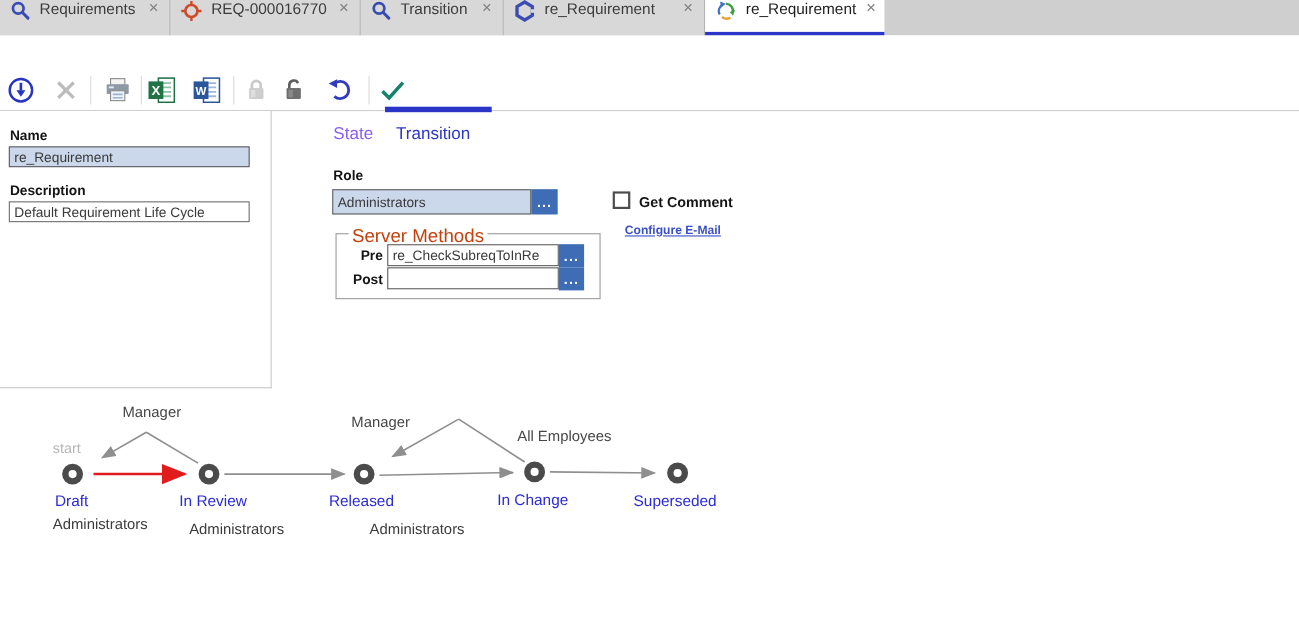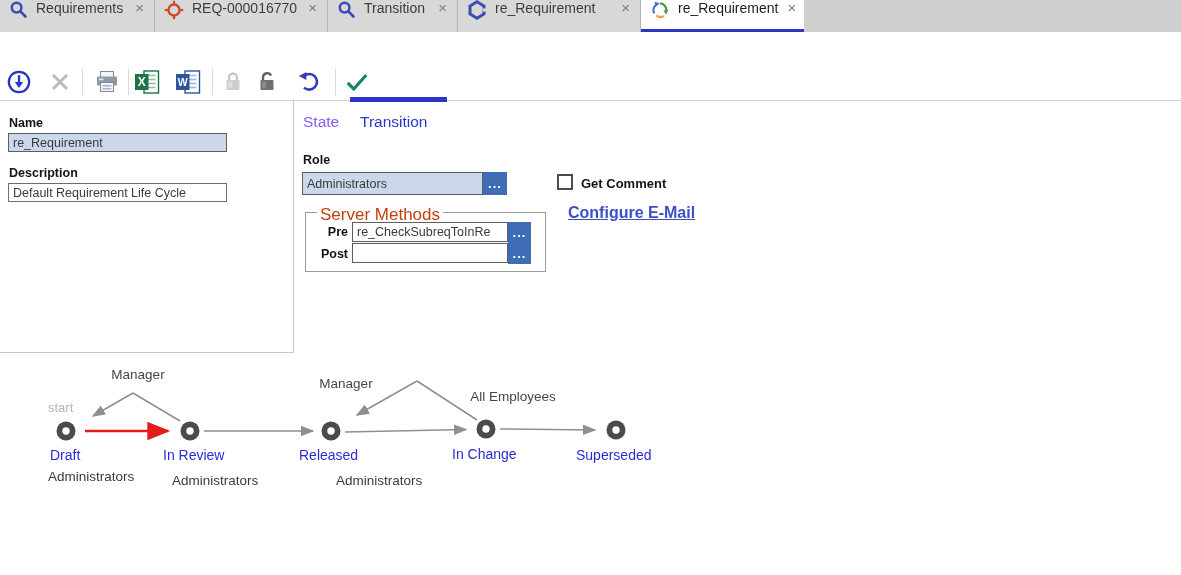--- a/index.html
+++ b/index.html
@@ -25,33 +25,33 @@
   .toolbar { position:absolute; left:0; top:63px; width:1181px; height:38px; background:#fff;
              border-bottom:1px solid #cfcfcf; display:flex; align-items:center; }
   .tbtn { width:26px; height:26px; display:flex; align-items:center; justify-content:center; }
   .tsep { width:1px; height:26px; background:#dadada; }
   
   .pane-indicator { position:absolute; left:350px; top:97px; width:97px; height:5px; background:#2b35c8; }
   .pane-tab { position:absolute; top:113px; font-size:15.5px; }
   .pane-tab.inactive { left:303px; color:#8b5cf6; }
   .pane-tab.activep  { left:360px; color:#2b35c8; }
   
-  .left-pane { position:absolute; left:0; top:101px; width:294px; height:252px;
+  .left-pane { position:absolute; left:0; top:101px; width:247px; height:252px;
                border-right:1px solid #c9c9c9; border-bottom:1px solid #c9c9c9; background:#fff; }
   .flabel { position:absolute; font-size:12.5px; font-weight:bold; color:#141414; }
   .tinput { position:absolute; font-family:"Liberation Sans",sans-serif; font-size:12.5px; color:#3a3a3a;
             padding:0 4px; border:1px solid #6e6e6e; background:#fff; outline:none; }
   .tinput.bluef { background:#cbd7eb; border-color:#5e5e5e; }
   
   .dots-btn { position:absolute; background:#3e6db6; color:#fff; font-weight:bold; font-size:13px;
               display:flex; align-items:center; justify-content:center; line-height:0; letter-spacing:1px;
               border:none; font-family:"Liberation Sans",sans-serif; }
   .checkbox { position:absolute; width:16px; height:16px; background:#fff; border:2px solid #4c4c4c; }
   .cblabel { position:absolute; font-size:13px; font-weight:bold; color:#141414; }
-  .linkmail { position:absolute; font-size:16px; font-weight:bold; color:#3b4fc6; text-decoration:underline; }
+  .linkmail { position:absolute; font-size:11px; font-weight:bold; color:#3b4fc6; text-decoration:underline; }
   .smbox { position:absolute; left:305px; top:212px; width:241px; height:60px; border:1px solid #9b9b9b; }
   .smlegend { position:absolute; left:317px; top:205px; background:#fff; padding:0 3px;
               font-size:17px; color:#c2410c; }
   
   .diagram { position:absolute; left:0; top:353px; }
   .dg-state-name { font-size:14px; fill:#2b2bd6; }
   .dg-owner { font-size:13.5px; fill:#3b3b3b; }
   .dg-tlabel { font-size:13.5px; fill:#464646; }
   .dg-start { font-size:13px; fill:#b5b5b5; }
 </style>

